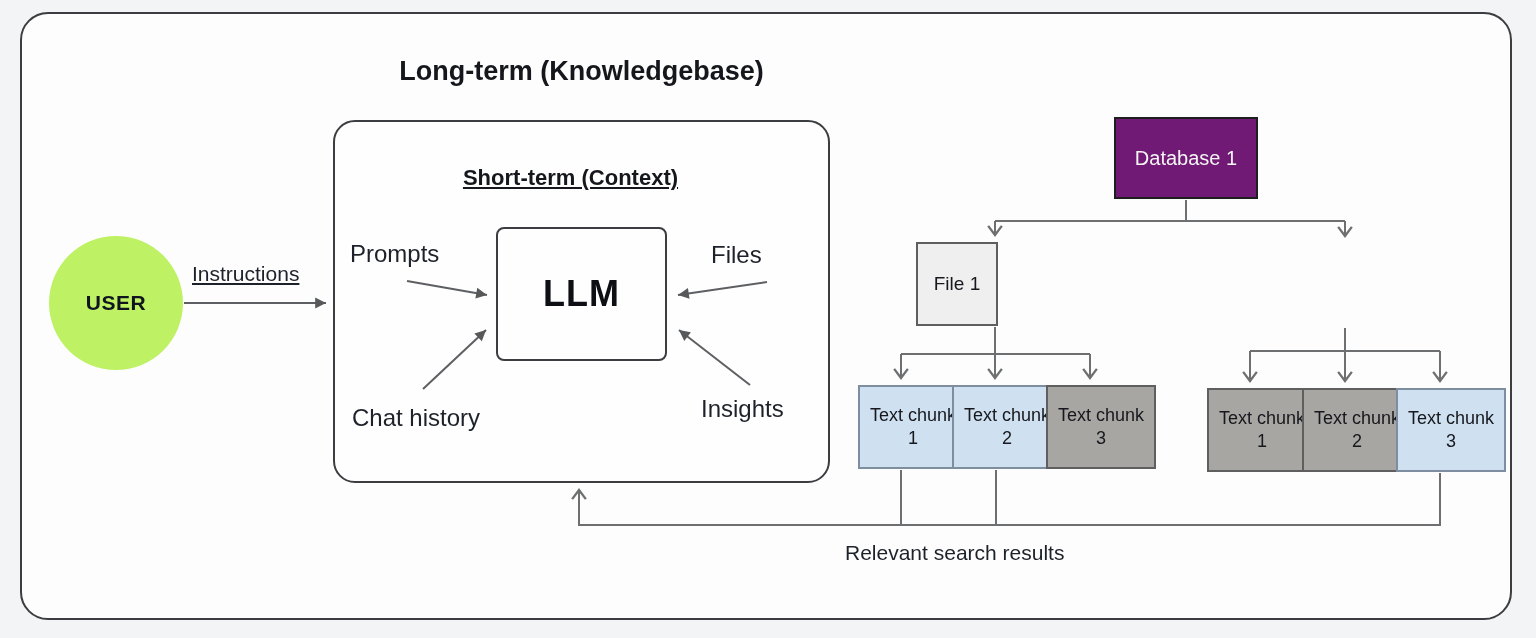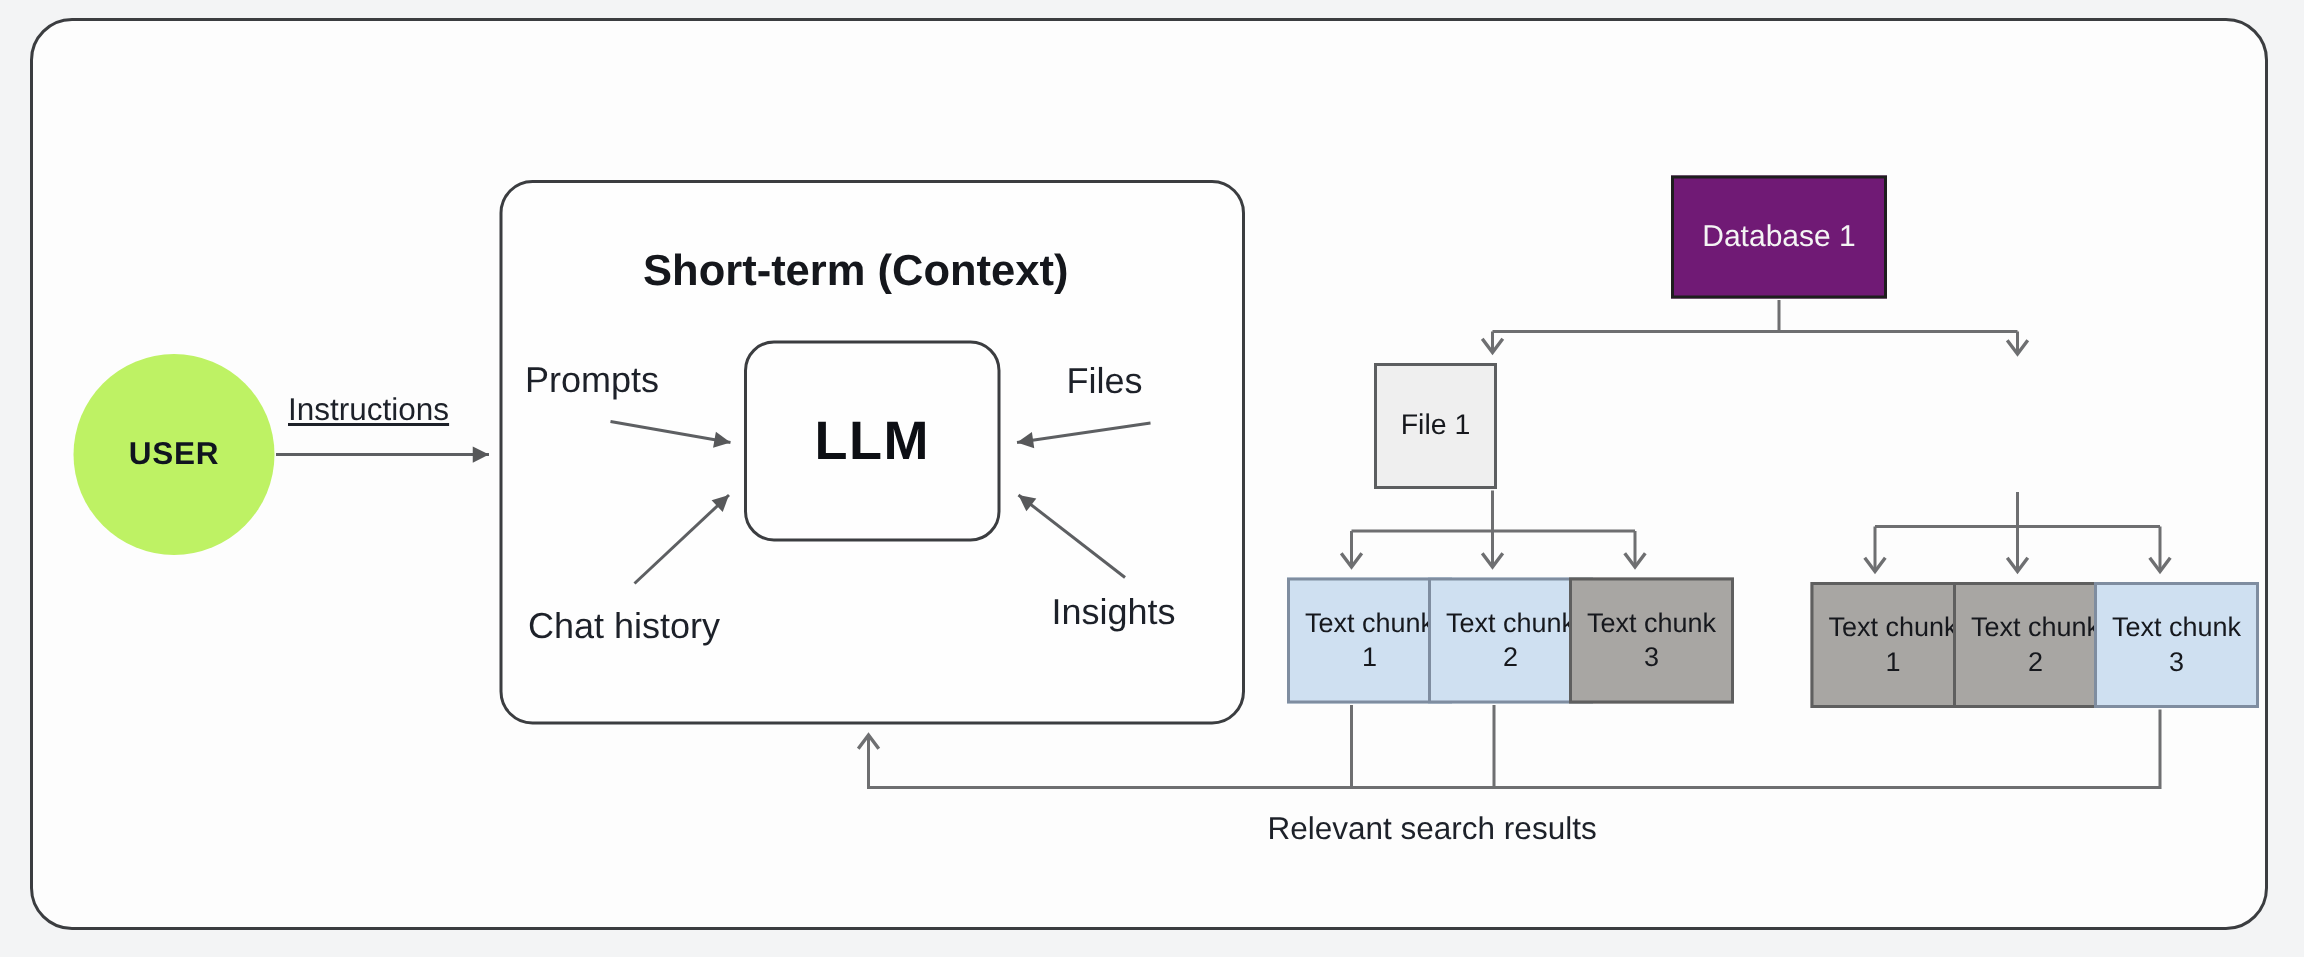--- a/index.html
+++ b/index.html
@@ -16,33 +16,33 @@
   .outer-box {
     position: absolute; left: 20px; top: 12px; width: 1492px; height: 608px;
     background: #fdfdfd; border: 2px solid #3b3d40; border-radius: 28px;
   }
   .inner-box {
     position: absolute; left: 333px; top: 120px; width: 497px; height: 363px;
     background: #fefefe; border: 2px solid #3b3d40; border-radius: 22px;
   }
   .llm-box {
     position: absolute; left: 496px; top: 227px; width: 171px; height: 134px;
-    background: #fefefe; border: 2px solid #3b3d40; border-radius: 20px;
+    background: #fefefe; border: 2px solid #3b3d40; border-radius: 8px;
     display: flex; align-items: center; justify-content: center;
     font-size: 36px; font-weight: bold; color: #0d0f14; letter-spacing: 1px;
   }
 
   
   .outer-title {
     position: absolute; left: 333px; top: 56px; width: 497px;
     text-align: center; font-size: 27px; font-weight: bold; color: #15171c;
   }
   .inner-title {
     position: absolute; left: 333px; top: 165px; width: 475px;
-    text-align: center; font-size: 29px; font-weight: bold; color: #15171c;
+    text-align: center; font-size: 22px; font-weight: bold; color: #15171c; text-decoration: underline;
   }
   .lbl { position: absolute; font-size: 24px; color: #1d2129; white-space: nowrap; }
   .lbl-prompts      { left: 350px; top: 240px; }
   .lbl-files        { left: 711px; top: 241px; }
   .lbl-chat-history { left: 352px; top: 404px; }
   .lbl-insights     { left: 701px; top: 395px; }
   .lbl-instructions { left: 192px; top: 262px; font-size: 21px; text-decoration: underline; }
   .lbl-feedback     { left: 845px; top: 541px; font-size: 21px; }
 
   
@@ -91,20 +91,21 @@
   }
   .line { stroke: #6e6f71; stroke-width: 2; fill: none; }
   .line-dark { stroke: #5d5f62; stroke-width: 2; fill: none; }
 </style>
 </head>
 <body>
 
 <div class="canvas">
 
   <div class="outer-box"></div>
+  <div class="outer-title">Long-term (Knowledgebase)</div>
 
   <div class="inner-box"></div>
   <div class="inner-title">Short-term (Context)</div>
 
   <div class="llm-box">LLM</div>
 
   <div class="lbl lbl-prompts">Prompts</div>
   <div class="lbl lbl-files">Files</div>
   <div class="lbl lbl-chat-history">Chat history</div>
   <div class="lbl lbl-insights">Insights</div>

